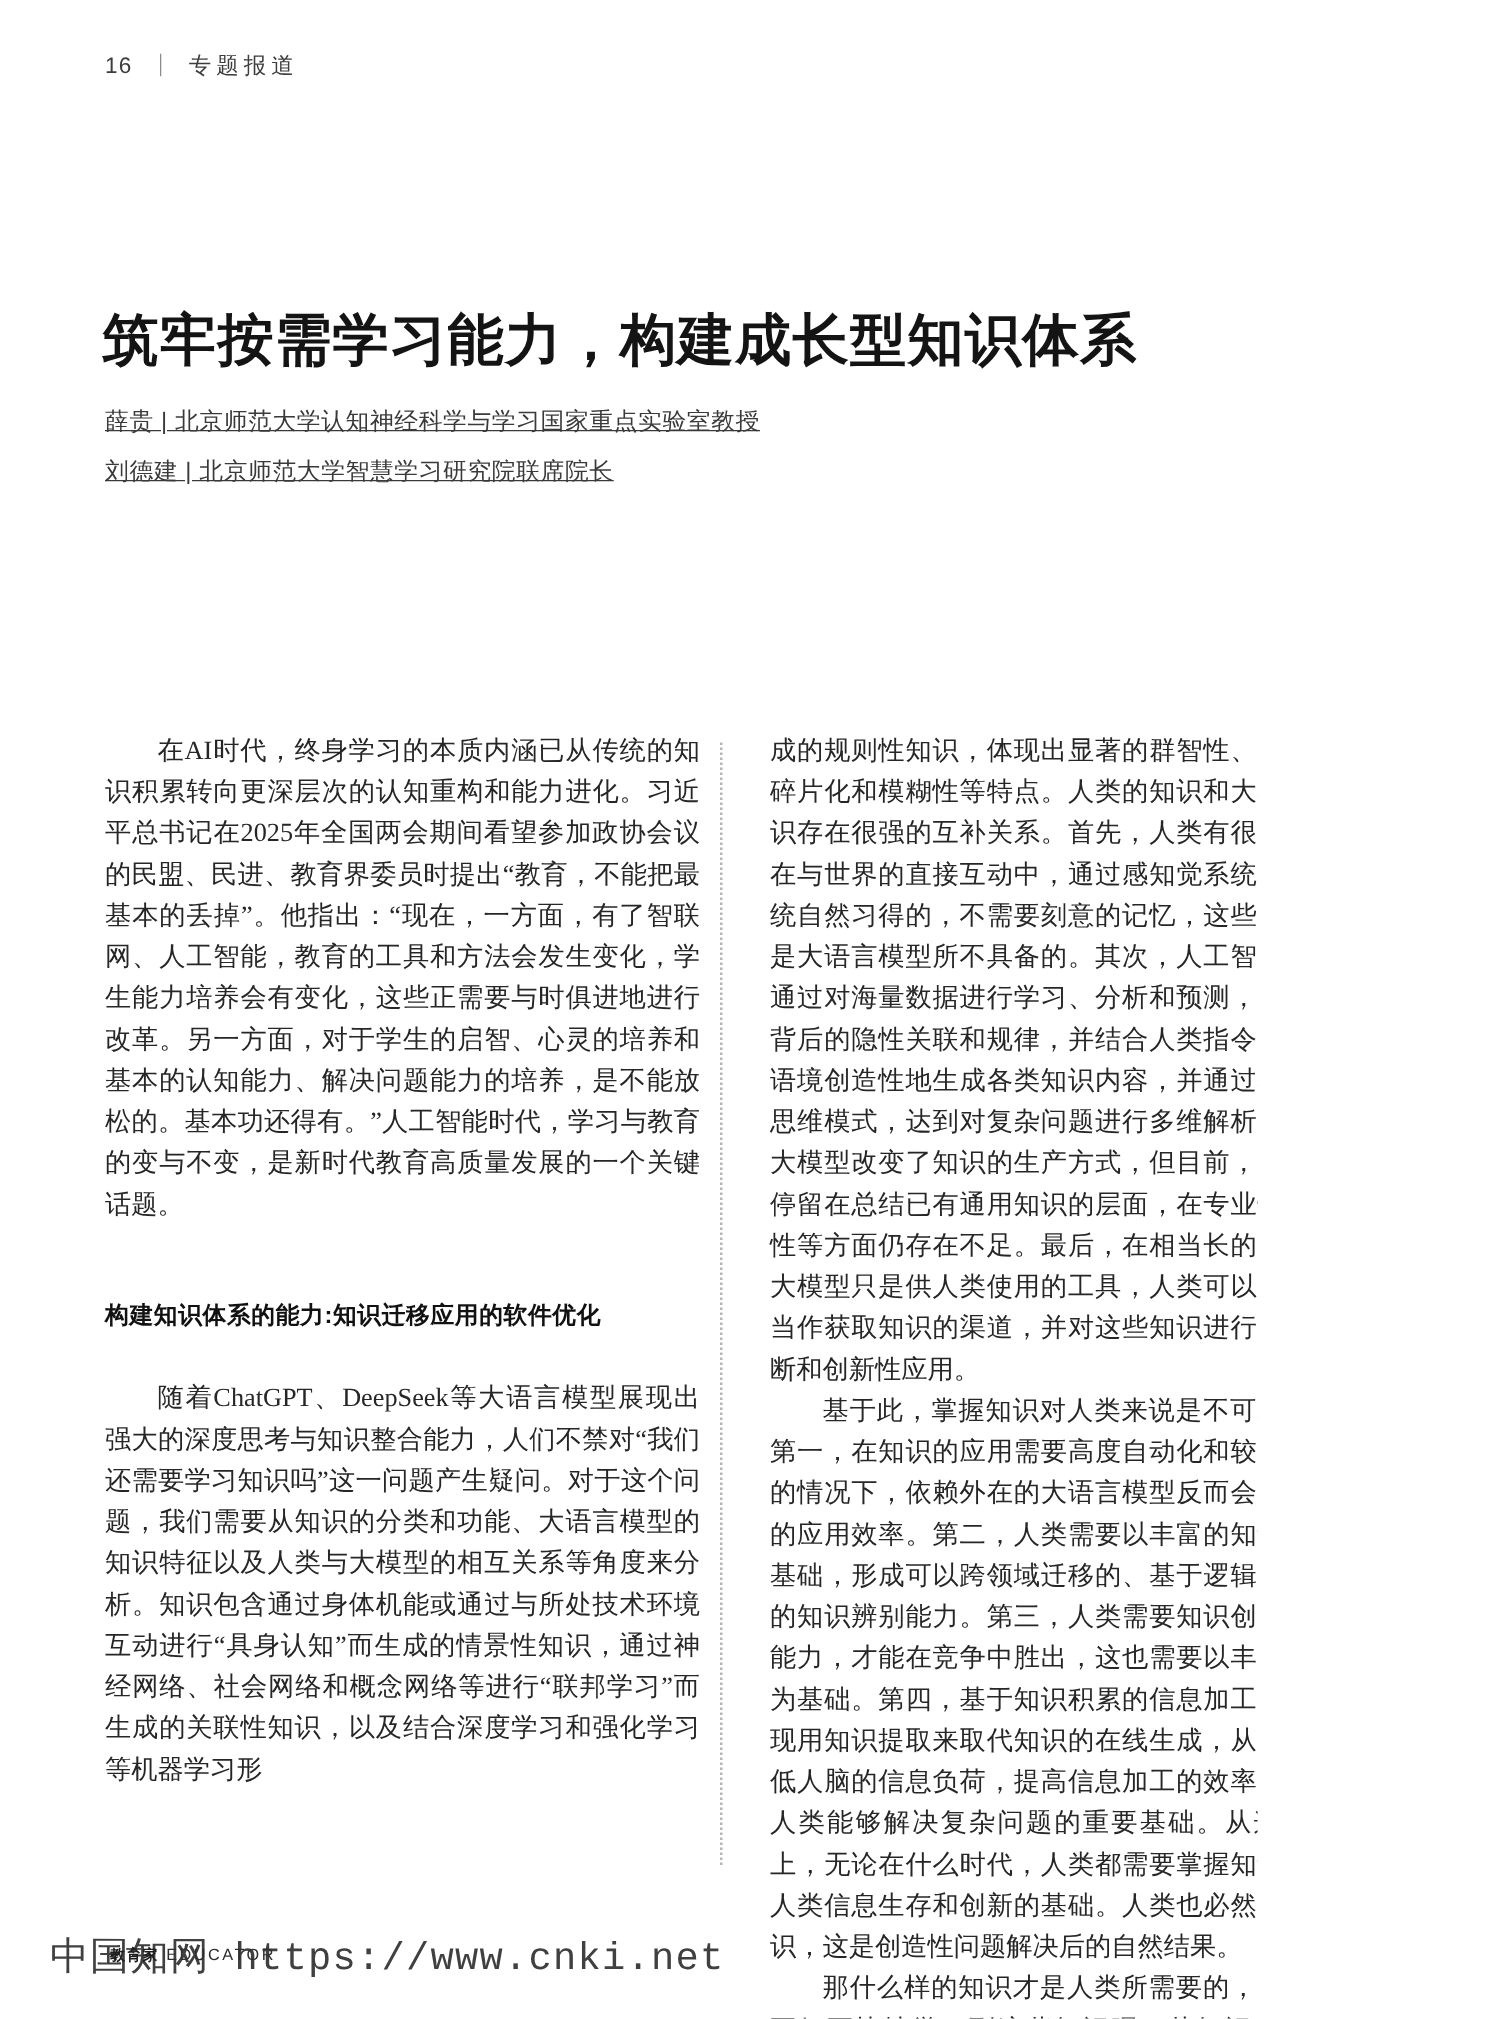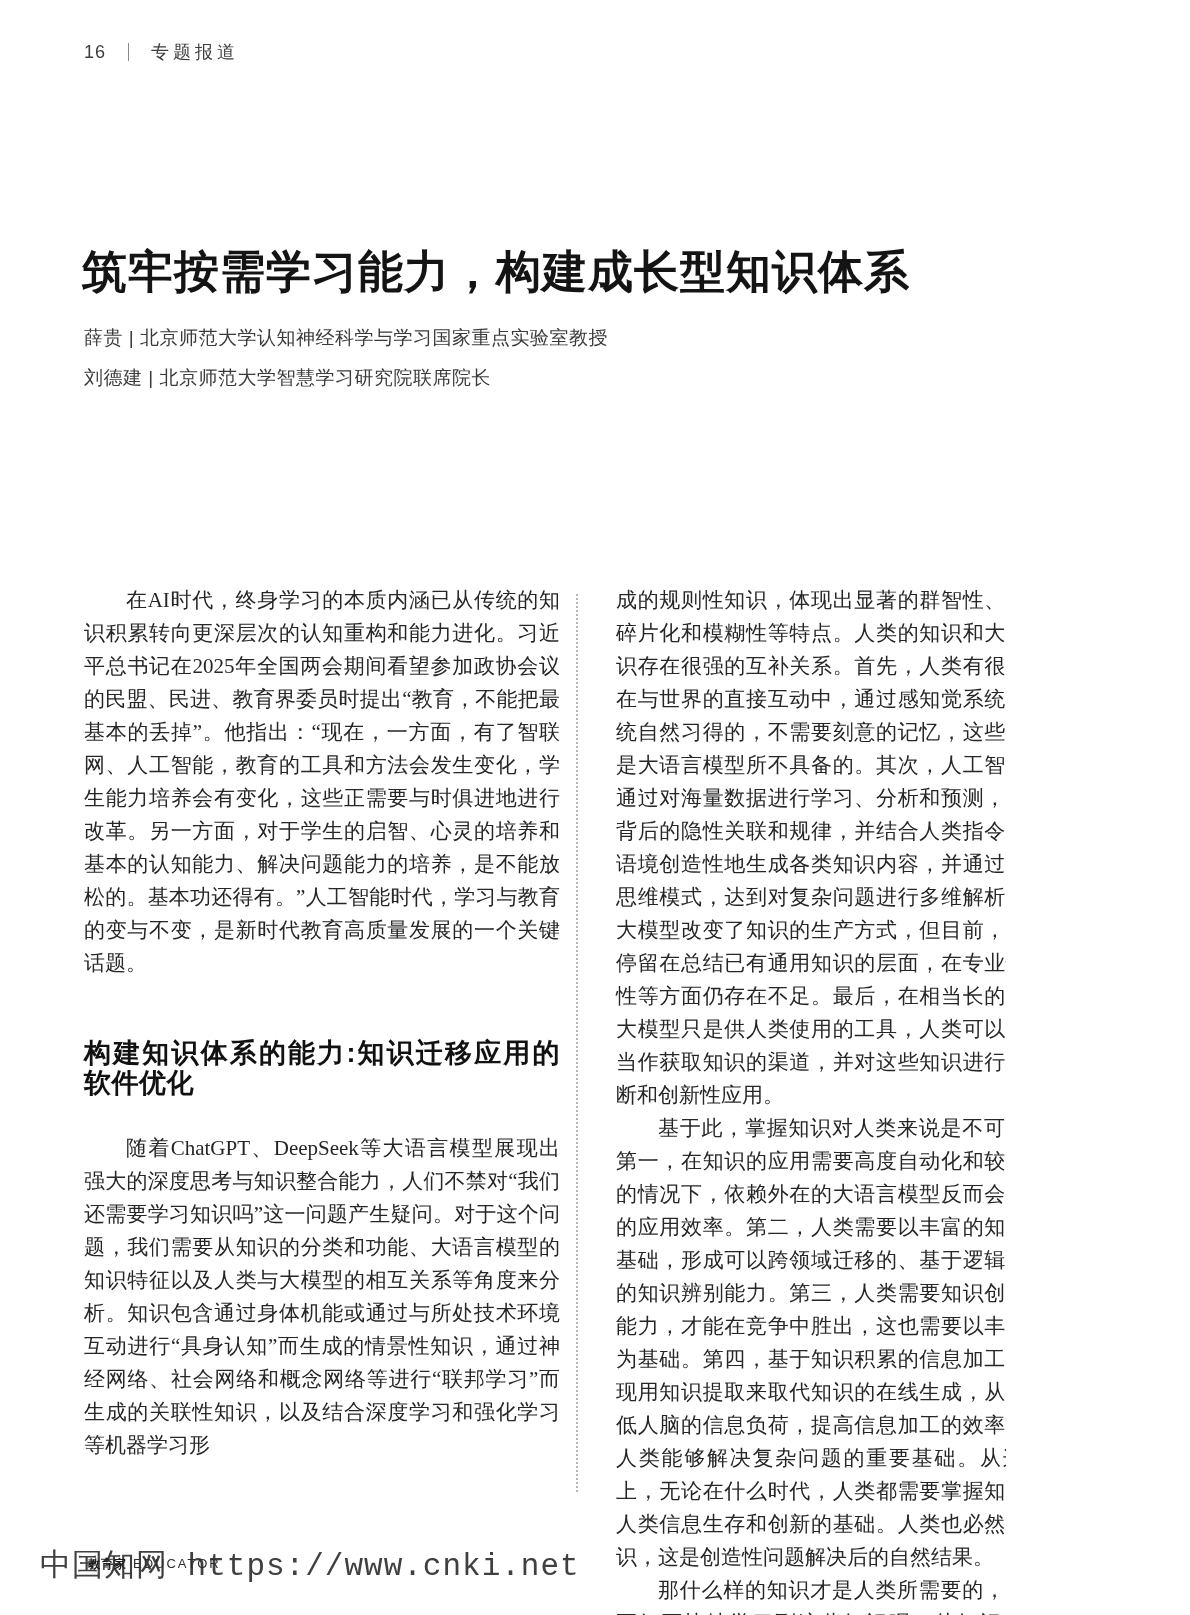--- a/index.html
+++ b/index.html
@@ -47,20 +47,21 @@
     letter-spacing: 1px;
     color: #141414;
   }
   .authors {
     position: absolute;
     left: 84px;
     top: 318px;
     font-family: "Liberation Sans", "DejaVu Sans", sans-serif;
     font-size: 19px;
     color: #3a3a3a;
+    text-decoration: underline;
   }
   .author-line { line-height: 40px; letter-spacing: 0.5px; }
 
   
   .column {
     position: absolute;
     top: 584px;
     width: 476px;
     font-size: 21px;
     line-height: 33px;
@@ -68,21 +69,21 @@
     color: #262626;
   }
   .col-left  { left: 84px; }
   .col-right { left: 616px; }
   .column p { text-indent: 2em; }
   .column p.no-indent { text-indent: 0; }
 
   .section-heading {
     font-family: "Liberation Sans", "DejaVu Sans", sans-serif;
     font-weight: bold;
-    font-size: 27px;
+    font-size: 19px;
     line-height: 30px;
     color: #111111;
     margin-top: 58px;
     margin-bottom: 34px;
     text-indent: 0;
     letter-spacing: 0.5px;
   }
 
   .col-divider {
     position: absolute;

